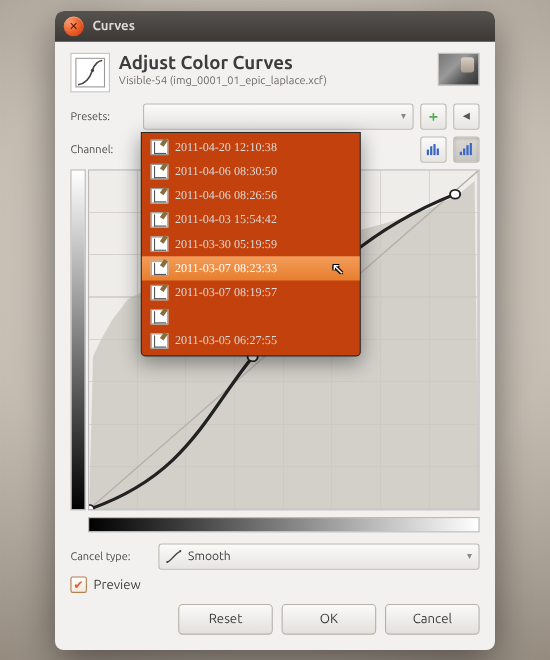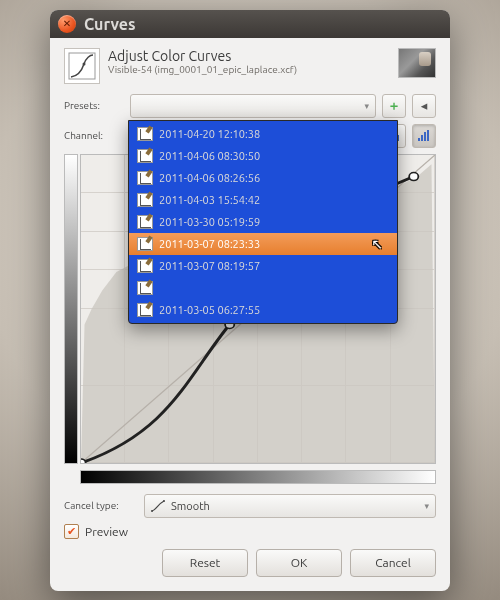--- a/index.html
+++ b/index.html
@@ -26,30 +26,30 @@
     display: flex; align-items: center;
     padding: 0 8px; gap: 8px;
   }
   .close-btn {
     width: 18px; height: 18px; border-radius: 9px;
     background: radial-gradient(circle at 30% 30%, #ff9a6b, #e95420 60%, #c53e0a);
     display: flex; align-items: center; justify-content: center;
     color: #5a1800; font-size: 10px; line-height: 1;
     box-shadow: inset 0 1px 1px rgba(255,255,255,0.4);
   }
-  .title { color: #dcdad7; font-weight: bold; font-size: 16px; }
+  .title { color: #dcdad7; font-weight: bold; font-size: 12px; }
   .content { padding: 10px 14px 14px 14px; position: relative; }
   .header-row { display: flex; align-items: flex-start; gap: 8px; margin-bottom: 10px; }
   .tool-icon {
     width: 36px; height: 36px;
     border: 1px solid #c6c2bd; background: #fff;
     display:flex; align-items:center; justify-content:center;
   }
   .header-text { flex: 1; }
-  .h1 { font-weight: normal; font-size: 14px; }
+  .h1 { font-weight: bold; font-size: 17px; }
   .subtitle { font-size: 10px; color: #6e6a65; }
   .thumb {
     width: 38px; height: 30px; border: 1px solid #bbb;
     background: linear-gradient(135deg, #777 0%, #999 40%, #555 70%, #333 100%);
     position: relative;
   }
   .thumb::after{content:"";position:absolute;right:4px;top:3px;width:12px;height:14px;background:linear-gradient(180deg,#d8cfc4,#a79a8b);border-radius:3px;}
   .row { display: flex; align-items: center; gap: 6px; margin-bottom: 6px; }
   .label { width: 60px; font-size: 10px; color: #4a4a4a; }
   .combo {
@@ -101,27 +101,28 @@
   .checkbox {
     width:15px;height:15px;border:1px solid #b08050;border-radius:2px;
     background:linear-gradient(to bottom,#fff,#f4e9dd);
     display:flex;align-items:center;justify-content:center;
     color:#e95420;font-size:11px;font-weight:bold;
   }
   
   .dropdown {
     position: absolute;
     left: 78px; top: 82px;
-    width: 270px;
-    background: #1d4ed8;
+    width: 200px;
+    background: #c2410c;
     border: 1px solid #2a2926;
     border-radius: 0 0 4px 4px;
     box-shadow: 0 6px 18px rgba(0,0,0,0.4);
     z-index: 50;
     padding: 2px 0;
+    font-family: Liberation Serif, serif;
   }
   .dd-item {
     height: 22px;
     display:flex; align-items:center; gap:6px;
     padding: 0 8px;
     color: #dcdad7; font-size: 11px;
     position:relative;
   }
   .dd-item.sel { background: linear-gradient(to bottom,#f39c5a,#e77f2e); color:#fff;}
   .dd-icon {

